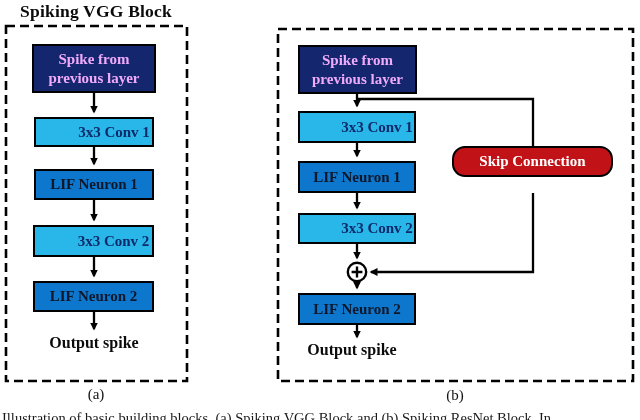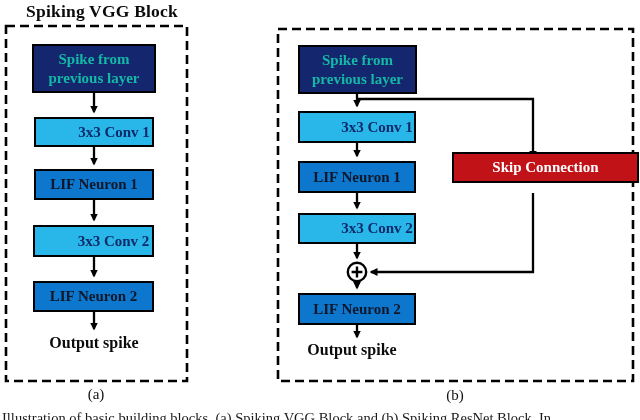--- a/index.html
+++ b/index.html
@@ -9,21 +9,21 @@
   }
   .panel-title{
     position:absolute;text-align:center;font-weight:bold;font-size:17.5px;color:#0b0b0b;
     letter-spacing:.2px;white-space:nowrap;
   }
   .node{
     position:absolute;display:flex;align-items:center;justify-content:center;
     border:2.5px solid #000;box-sizing:border-box;text-align:center;
     font-weight:bold;font-size:15px;line-height:19px;white-space:pre-line;
   }
-  .navy{background:#14266d;color:#14b8a6;}
+  .navy{background:#14266d;color:#f0abfc;}
   .lightblue{background:#29b6e9;color:#0d2a6a;padding-left:40px;}
   .midblue{background:#0d77cd;color:#0f172a;}
   .red{background:#c11217;color:#ffffff;}
   .plain-label{
     position:absolute;text-align:center;font-weight:bold;font-size:16px;color:#0b0b0b;white-space:nowrap;
   }
   .sub-label{
     position:absolute;text-align:center;font-weight:normal;font-size:15px;color:#111;
   }
   #svg-layer{position:absolute;left:0;top:0;width:640px;height:420px;}
@@ -62,38 +62,38 @@
 
     <path d="M357 99 L533 99 L533 157" stroke="#000" stroke-width="2.3" fill="none" marker-end="url(#arr)"></path>
     <path d="M533 193 L533 272 L371 272" stroke="#000" stroke-width="2.3" fill="none" marker-end="url(#arr)"></path>
 
     <g>
       <circle cx="357" cy="272" r="9.2" fill="#fff" stroke="#000" stroke-width="2.4"></circle>
       <path d="M357 266.6 L357 277.4 M351.6 272 L362.4 272" stroke="#000" stroke-width="2.4"></path>
     </g>
   </svg>
 
-  <div class="panel-title" style="left:0;top:1px;width:192px;padding-left:6px;">Spiking VGG Block</div>
+  <div class="panel-title" style="left:0;top:1px;width:192px;">Spiking VGG Block</div>
 
   <div class="node navy" style="left:32px;top:44px;width:124px;height:49px;">Spike from
 previous layer</div>
   <div class="node lightblue" style="left:34px;top:117px;width:120px;height:30px;">3x3 Conv 1</div>
   <div class="node midblue" style="left:34px;top:169px;width:120px;height:31px;">LIF Neuron 1</div>
   <div class="node lightblue" style="left:33px;top:225px;width:121px;height:32px;">3x3 Conv 2</div>
   <div class="node midblue" style="left:33px;top:281px;width:121px;height:31px;">LIF Neuron 2</div>
 
   <div class="plain-label" style="left:34px;top:334px;width:120px;">Output spike</div>
   <div class="sub-label" style="left:36px;top:386px;width:120px;">(a)</div>
 
 
   <div class="node navy" style="left:298px;top:45px;width:119px;height:49px;">Spike from
 previous layer</div>
   <div class="node lightblue" style="left:298px;top:111px;width:118px;height:32px;">3x3 Conv 1</div>
   <div class="node midblue" style="left:298px;top:161px;width:118px;height:32px;">LIF Neuron 1</div>
-  <div class="node red" style="left:452px;top:152px;width:187px;height:31px;">Skip Connection</div>
+  <div class="node red" style="left:452px;top:146px;width:161px;height:31px;border-radius:13px;">Skip Connection</div>
   <div class="node lightblue" style="left:298px;top:213px;width:118px;height:31px;">3x3 Conv 2</div>
   <div class="node midblue" style="left:298px;top:293px;width:118px;height:32px;">LIF Neuron 2</div>
 
   <div class="plain-label" style="left:292px;top:341px;width:120px;">Output spike</div>
   <div class="sub-label" style="left:395px;top:387px;width:120px;">(b)</div>
 
   <div class="caption">Illustration of basic building blocks. (a) Spiking VGG Block and (b) Spiking ResNet Block. In</div>
 </div>
 
 </body></html>

